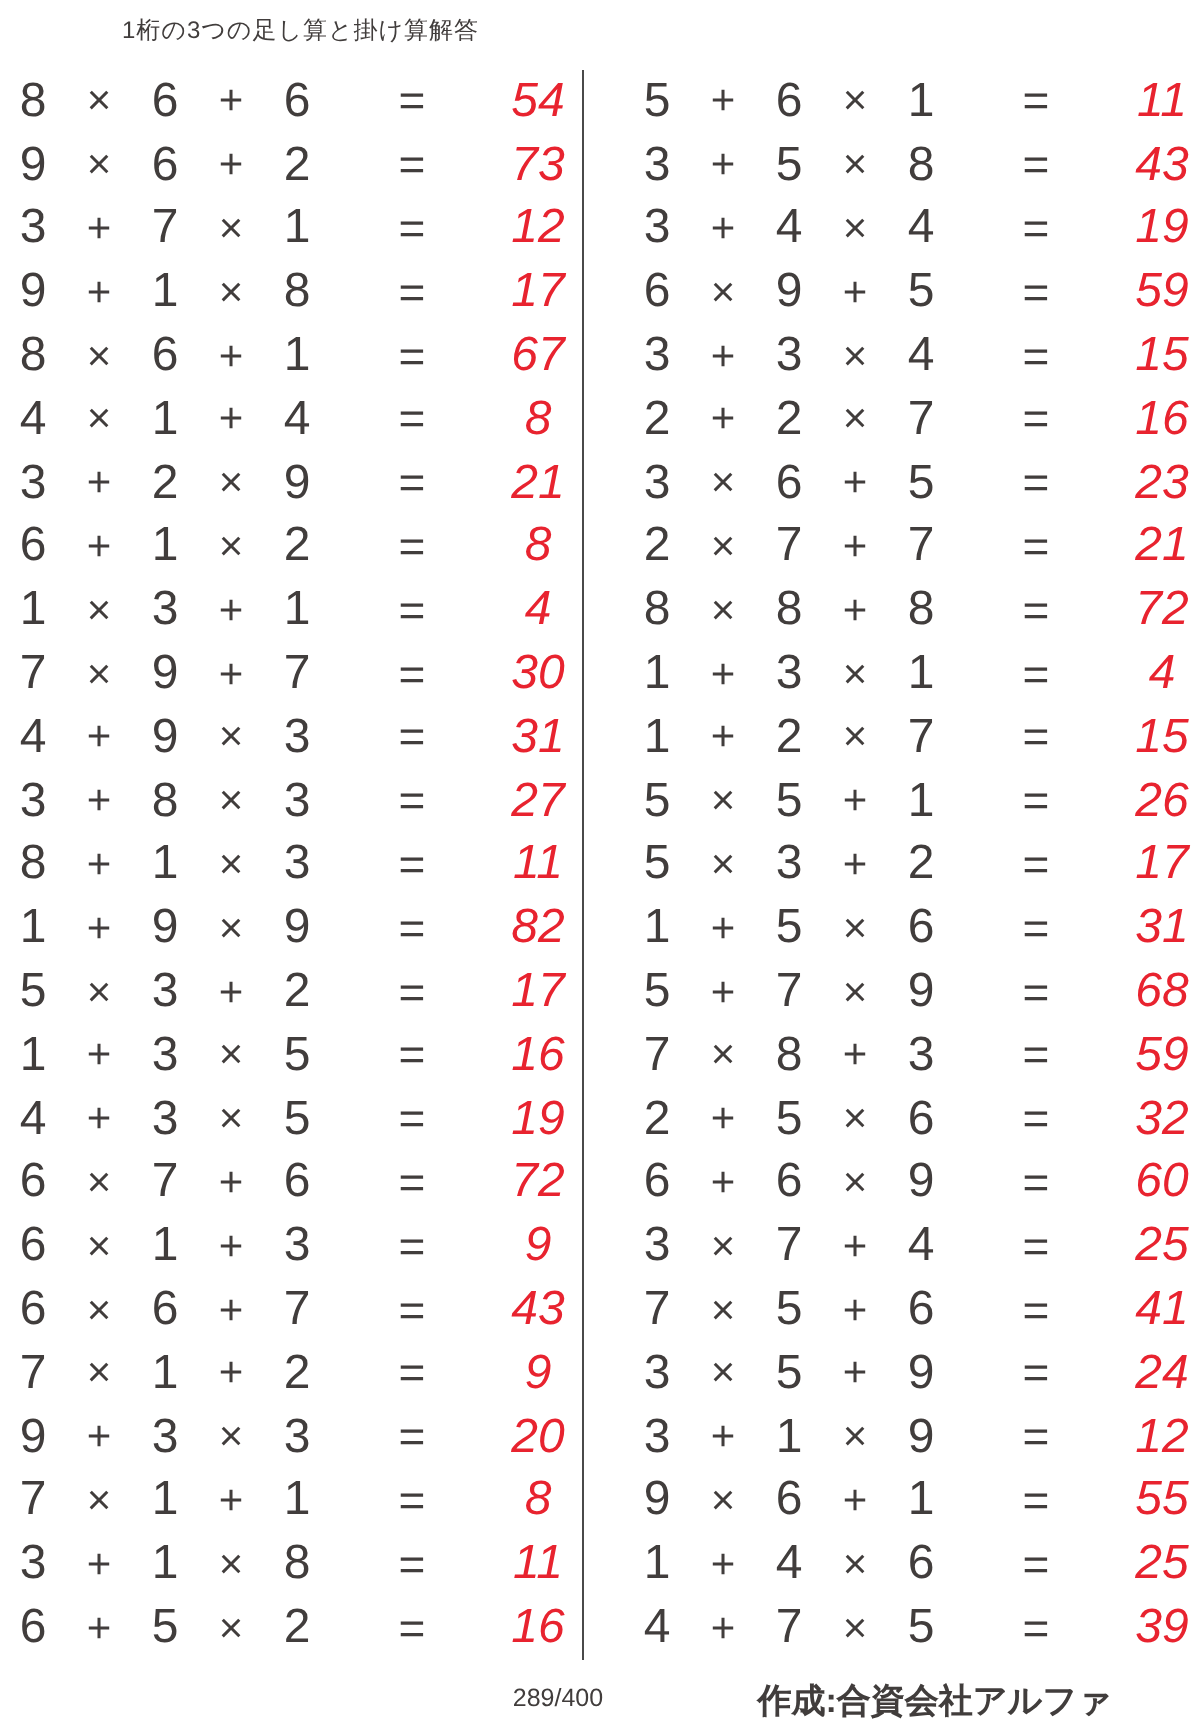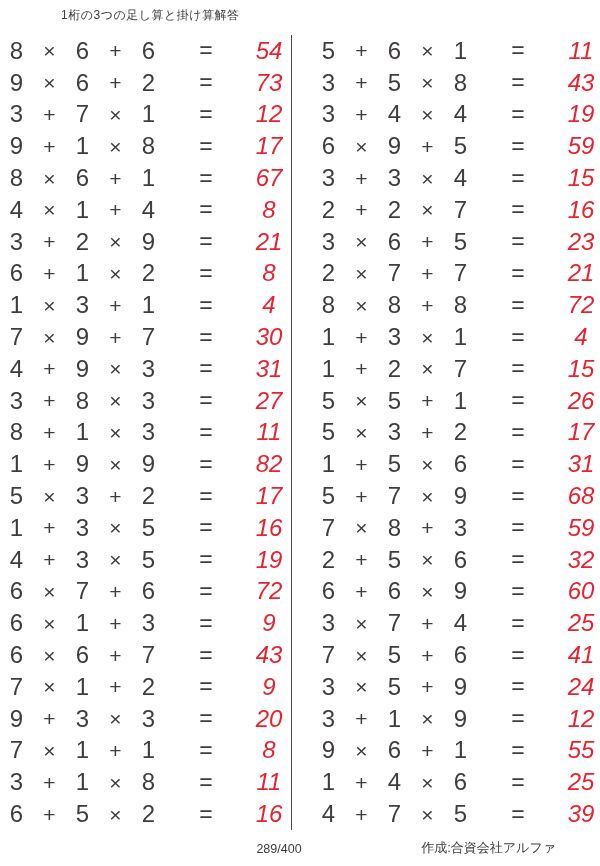--- a/index.html
+++ b/index.html
@@ -69,23 +69,24 @@
     left: 0;
     width: 558px;
     text-align: center;
     font-size: 12.5px;
     color: var(--text, #413d3c);
   }
   .footer-credit {
     position: absolute;
     top: 839px;
     right: 44px;
-    font-size: 13px;
+    font-size: 17px;
     color: var(--text, #413d3c);
     white-space: nowrap;
+    font-weight: bold;
   }
 </style>
 </head>
 <body>
 
 <div class="title">1桁の3つの足し算と掛け算解答</div>
 
 <div class="columns">
   <div class="col col-left" id="col-left">
   <div class="row">

